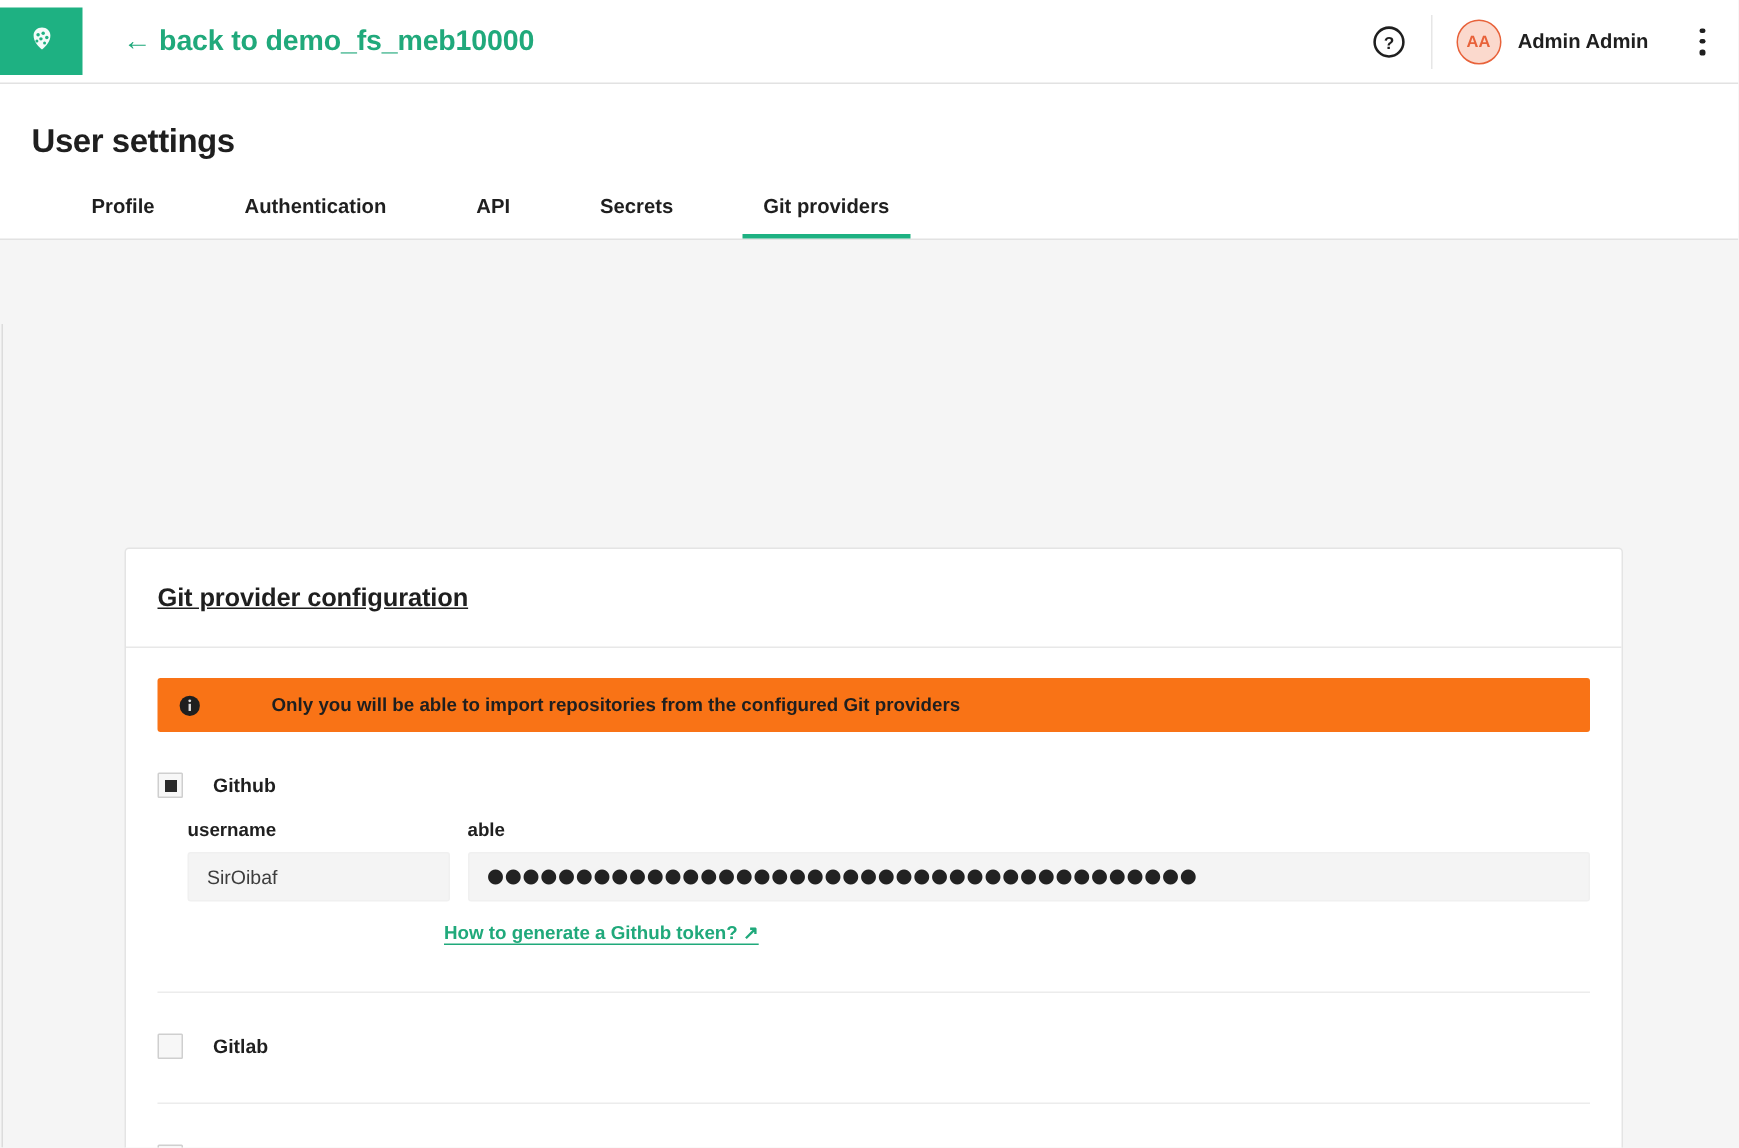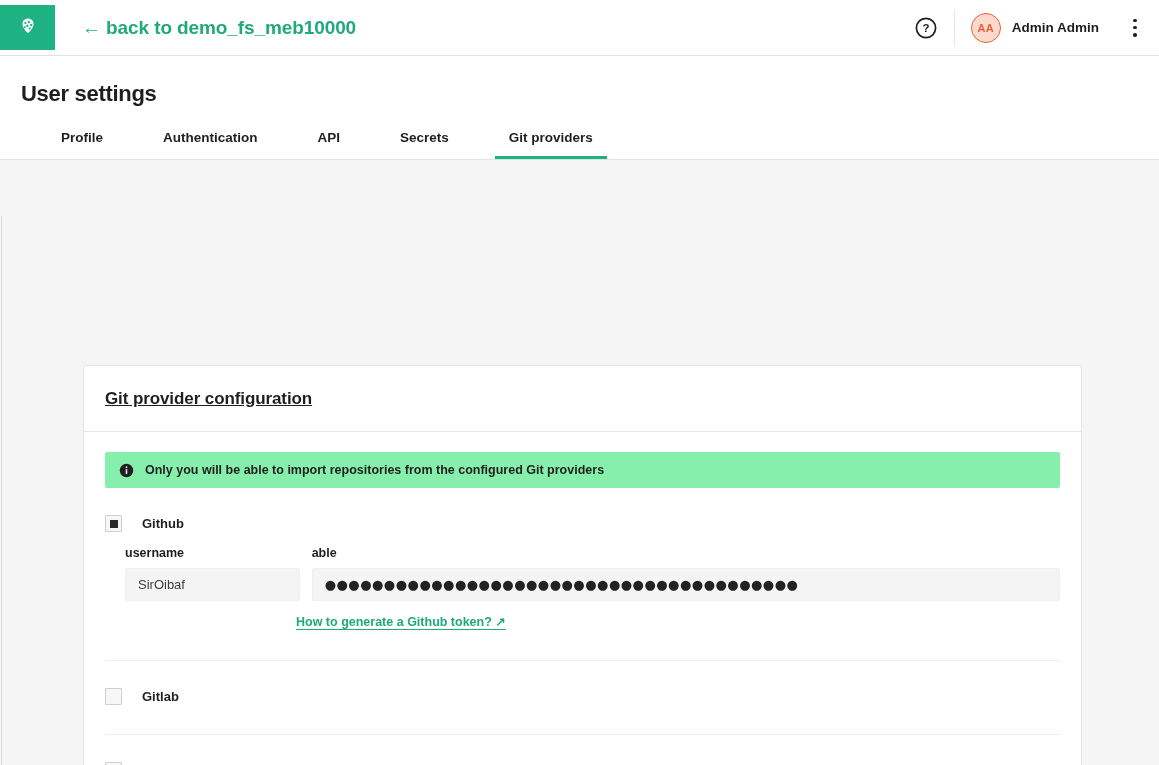--- a/index.html
+++ b/index.html
@@ -178,26 +178,27 @@
   .card-title {
     font-size: 17px;
     font-weight: bold;
     color: #1f1f1f;
     letter-spacing: -0.1px;
     text-decoration: underline;
   }
   .card-body { padding: 20px 21px 21px 21px; }
 
   .notice {
-    background: #86efac;
+    background: #f97316;
     height: 36px;
     display: flex;
     align-items: center;
     padding-left: 14px;
     border-radius: 2px;
+    gap: 36px;
   }
   .notice-icon {
     width: 15px; height: 15px;
     flex: 0 0 auto;
     margin-right: 11px;
   }
   .notice-text {
     font-size: 12.5px;
     font-weight: bold;
     color: #1f1f1f;

